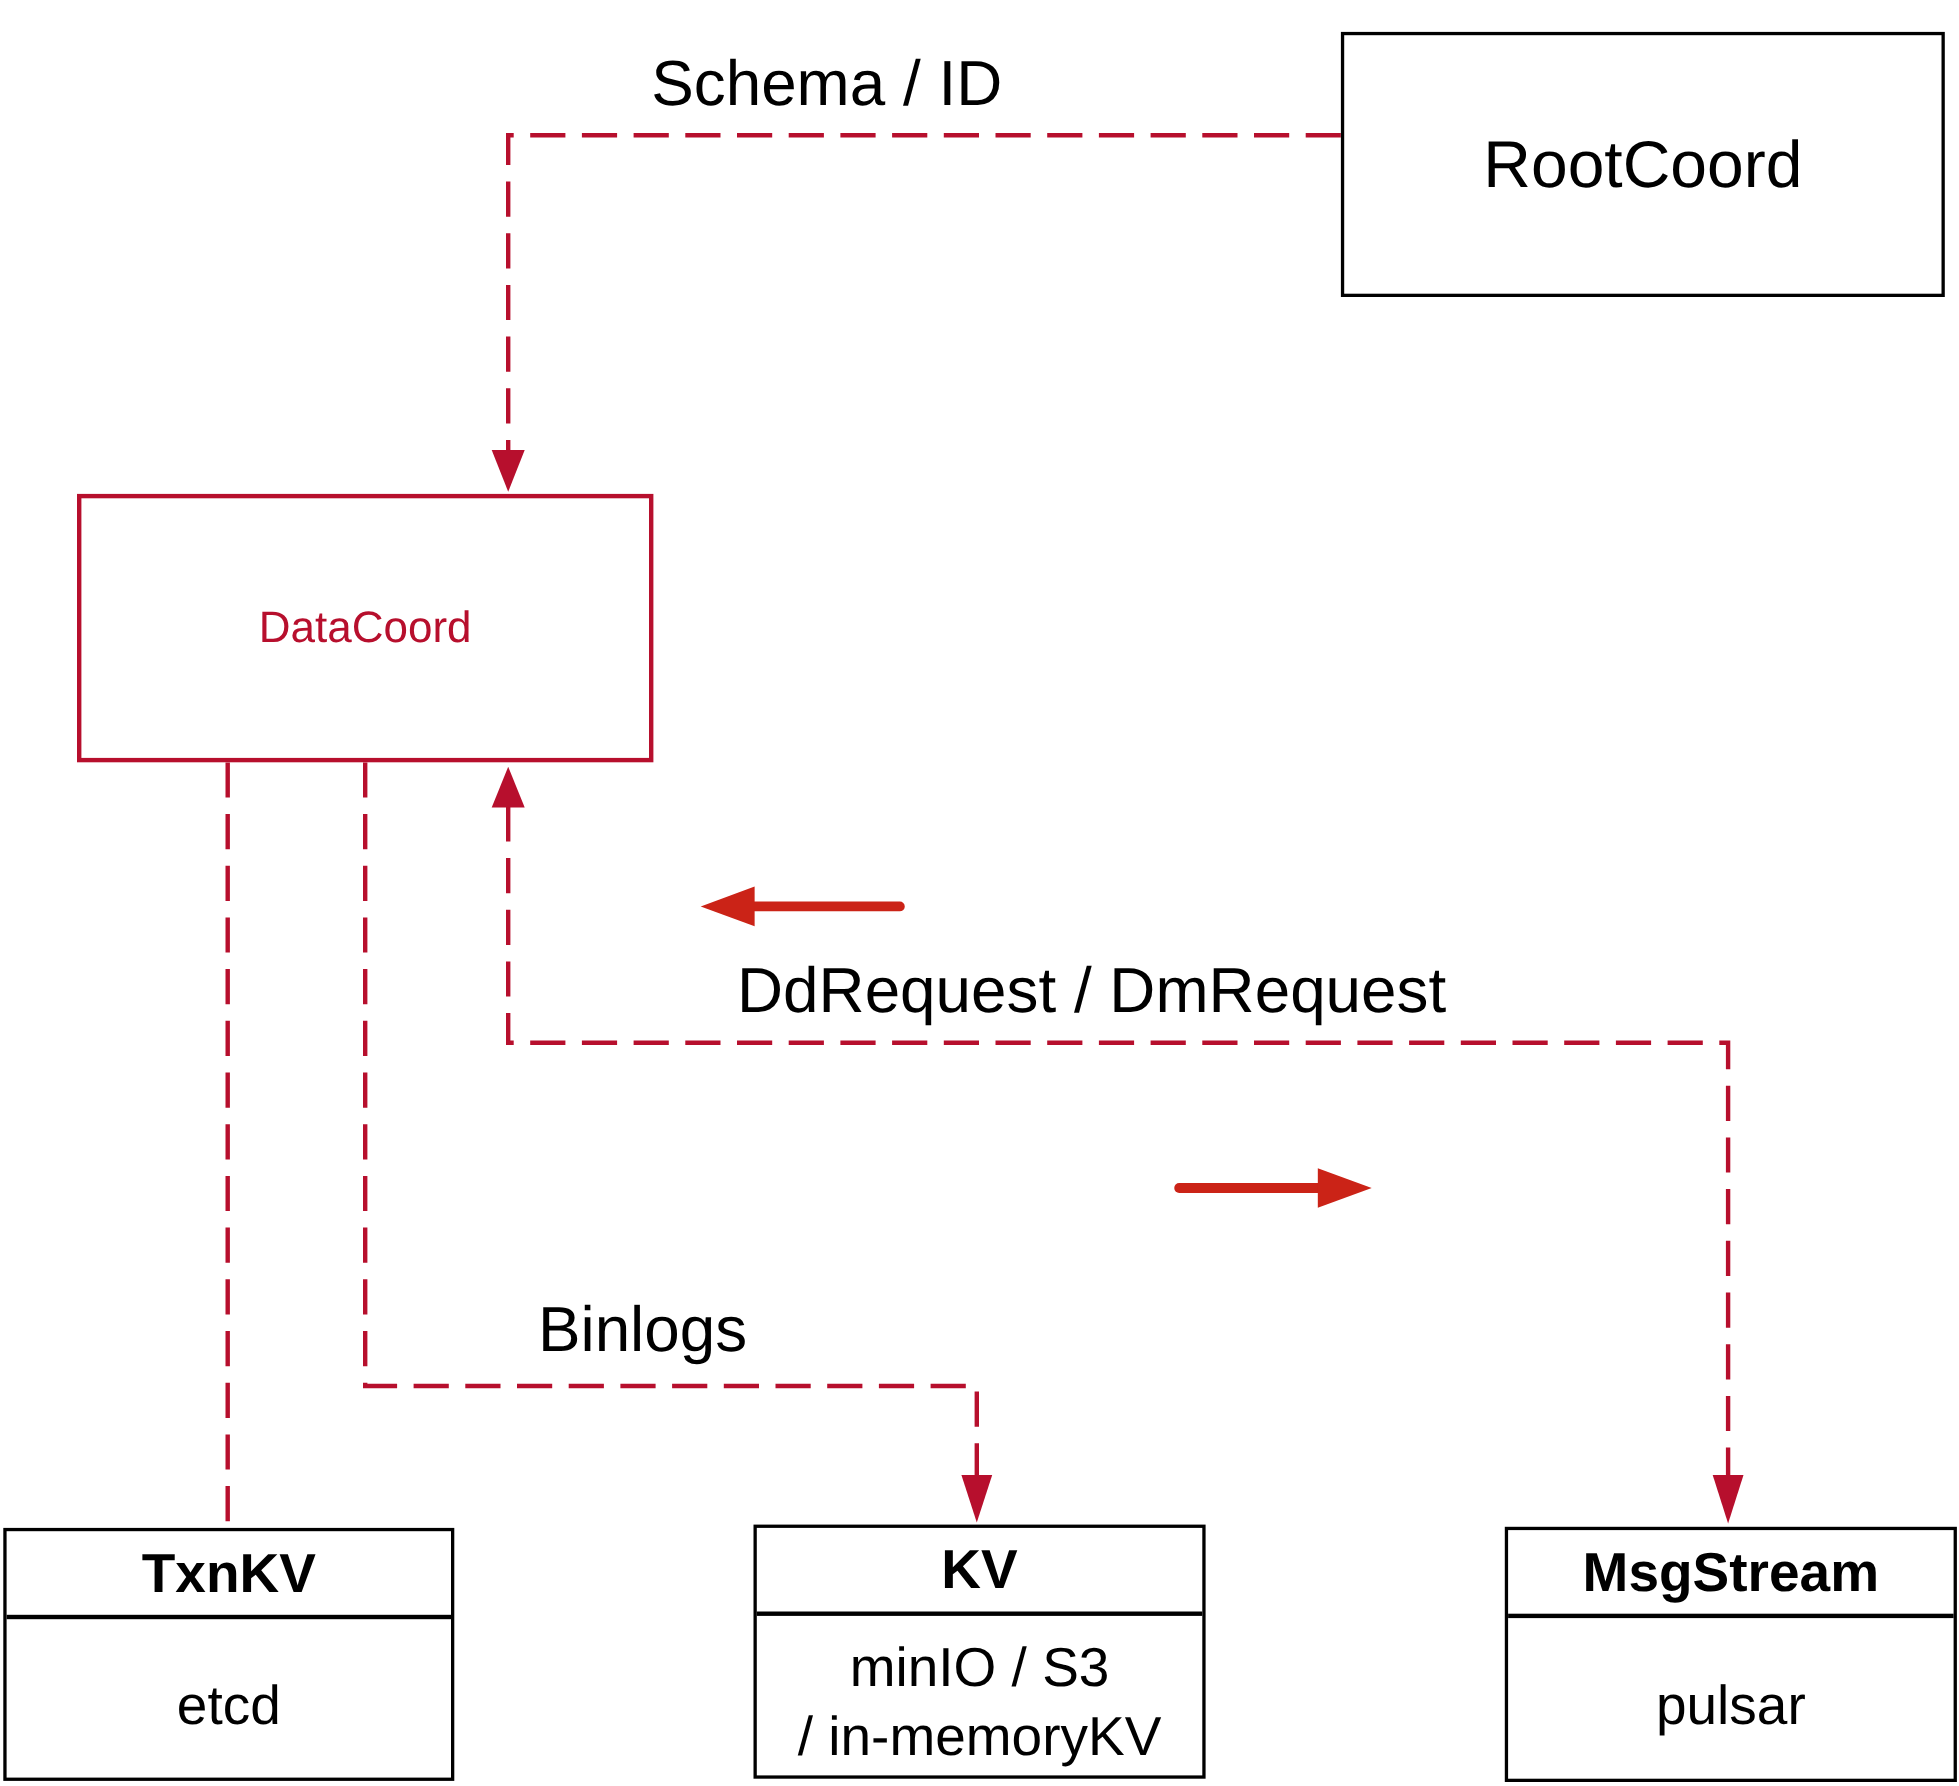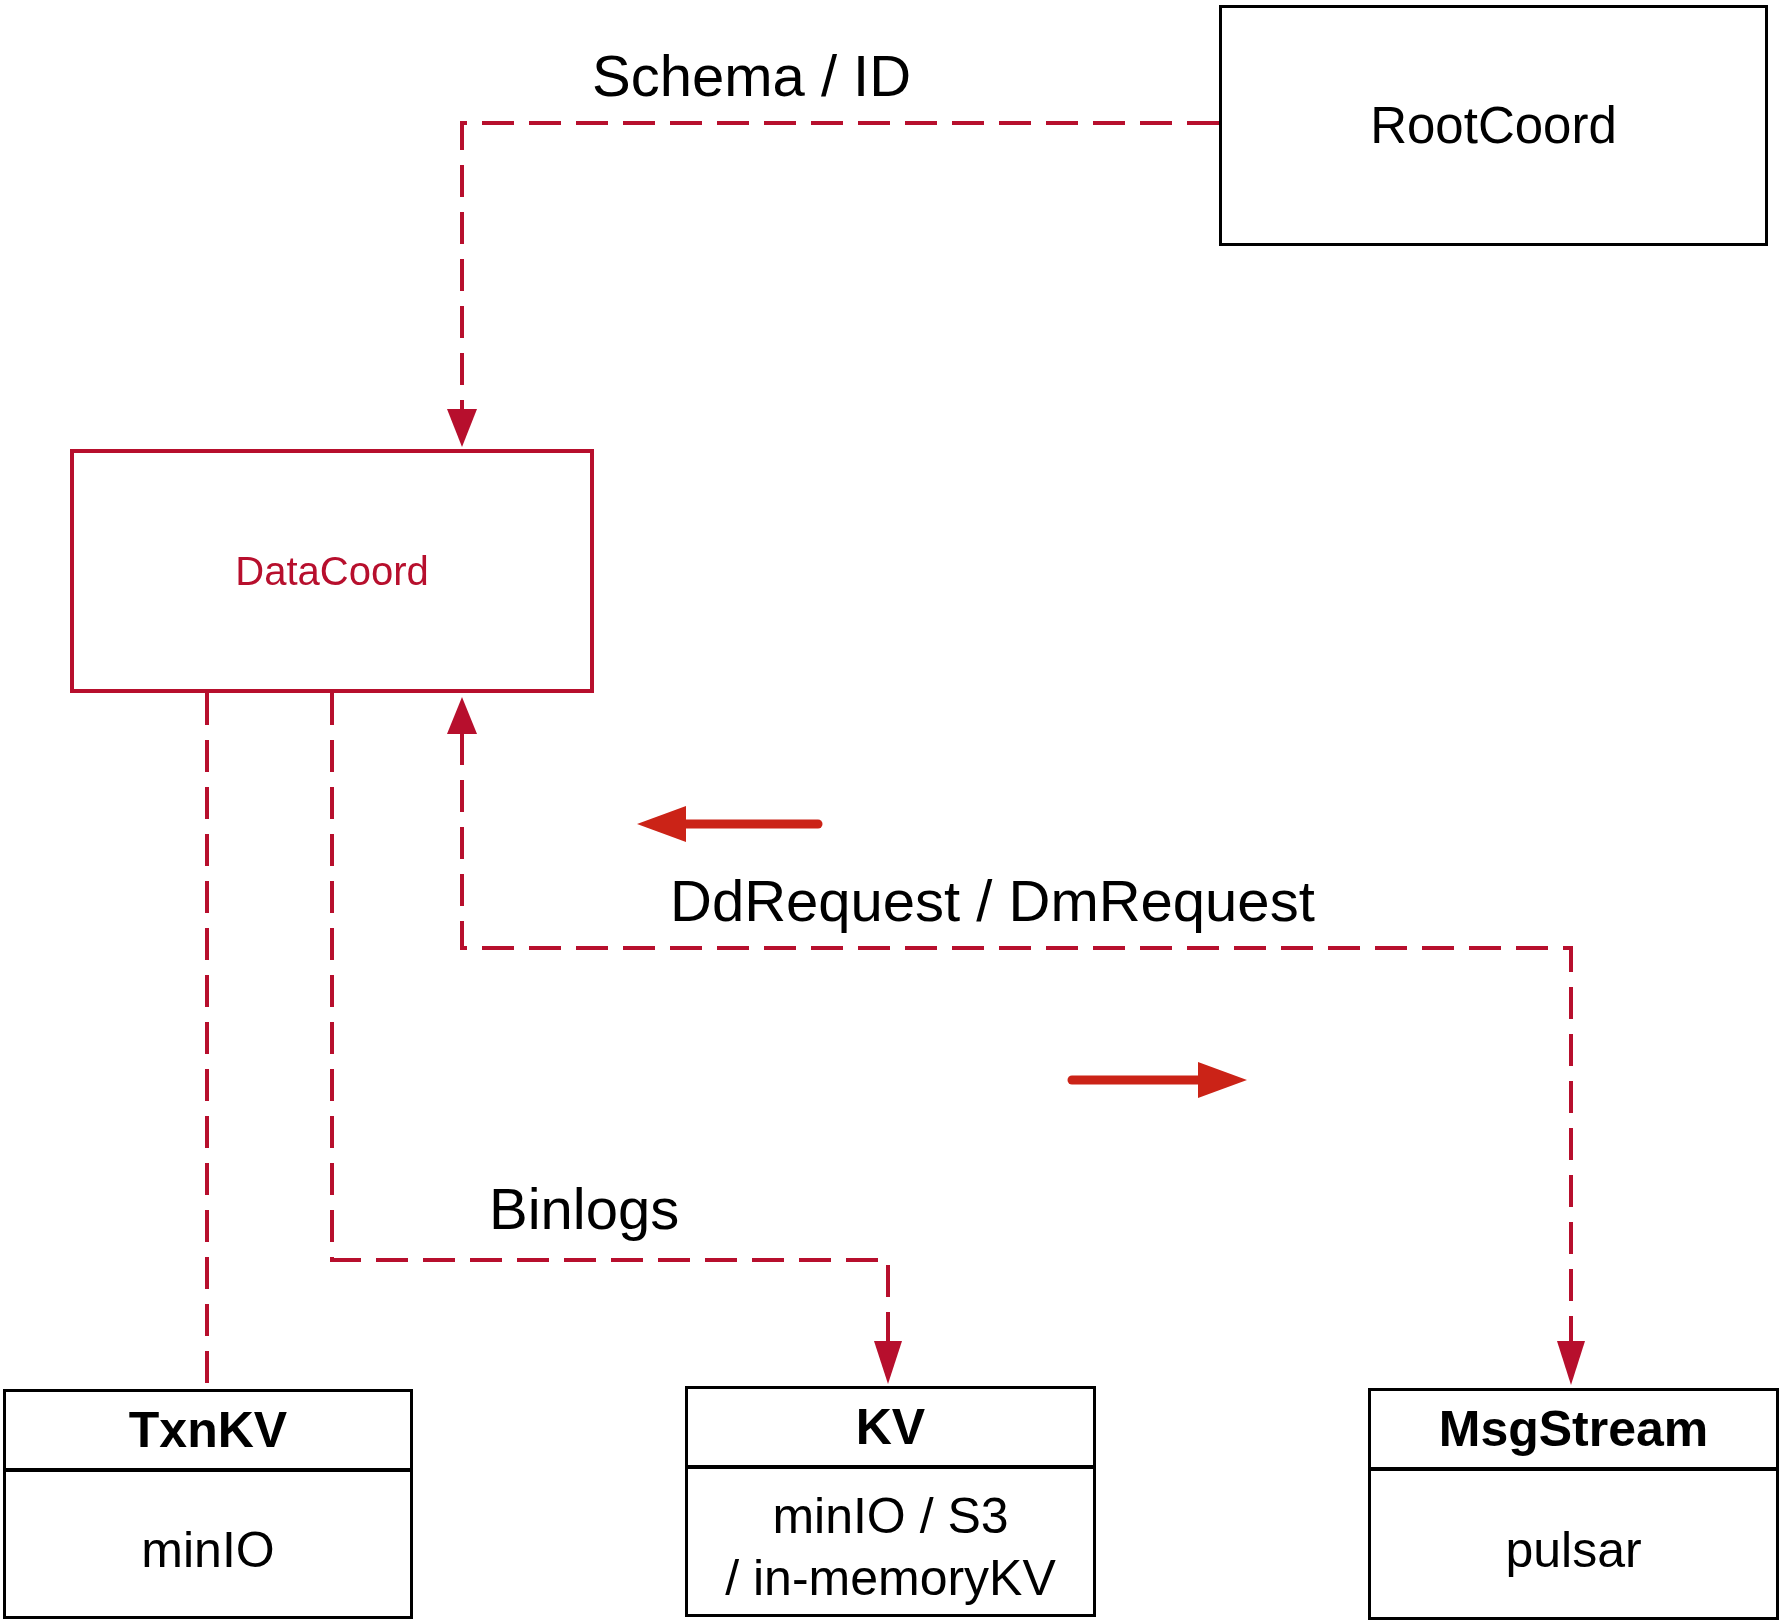--- a/index.html
+++ b/index.html
@@ -14,21 +14,21 @@
   .wires{position:absolute;left:0;top:0;width:1781px;height:1624px;}
   .dash{fill:none;stroke:var(--crimson);stroke-width:4;stroke-dasharray:32 15;}
   .dash-head{fill:var(--crimson);stroke:none;}
   .solid-shaft{stroke:var(--bright_red);stroke-width:9;stroke-linecap:round;fill:none;}
   .solid-head{fill:var(--bright_red);stroke:none;}
 
   .node{
     position:absolute;box-sizing:border-box;background:#fff;
     display:flex;align-items:center;justify-content:center;
   }
-  .plain{border:3px solid var(--ink,#000);font-size:51px;}
+  .plain{border:3px solid var(--ink,#000);font-size:60px;margin-top:24px;}
   .node-rootcoord{left:1219px;top:5px;width:549px;height:241px;}
   .node-datacoord{
     left:70px;top:449px;width:524px;height:244px;
     border:4px solid var(--crimson);color:var(--crimson);font-size:40px;
   }
 
   .record{
     position:absolute;box-sizing:border-box;background:#fff;
     border:3px solid var(--ink,#000);
     display:flex;flex-direction:column;gap:11px;
@@ -81,21 +81,21 @@
   <div class="node plain node-rootcoord">
     <span>RootCoord</span>
   </div>
 
   <div class="node node-datacoord">
     <span>DataCoord</span>
   </div>
 
   <div class="record node-txnkv">
     <div class="hdr">TxnKV</div>
-    <div class="bdy">minIO</div>
+    <div class="bdy">etcd</div>
   </div>
 
   <div class="record node-kv">
     <div class="hdr">KV</div>
     <div class="bdy">
       <span>minIO / S3</span>
       <span>/ in-memoryKV</span>
     </div>
   </div>
 

